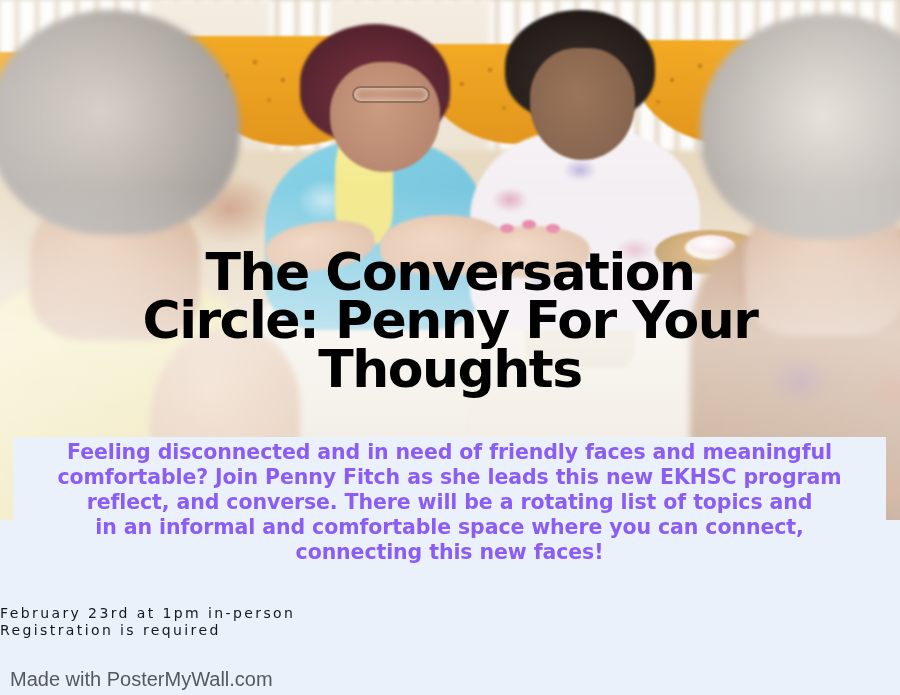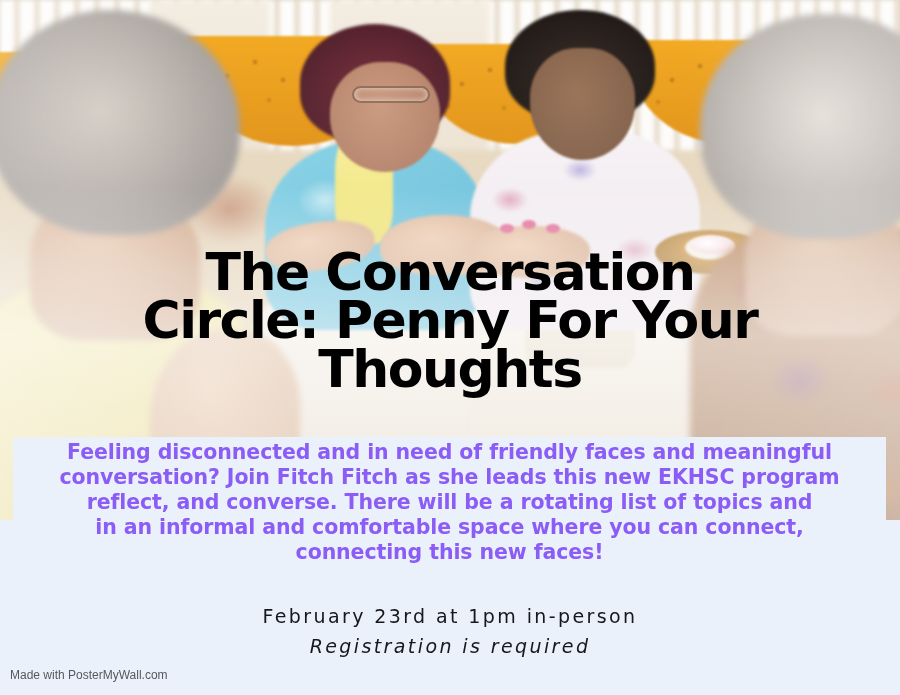--- a/index.html
+++ b/index.html
@@ -306,35 +306,35 @@
     padding:0 6px;
   }
 
   .bottom-fill{
     position:absolute; left:0; top:520px; width:900px; height:175px;
     background:#eaf1fb; z-index:5;
   }
 
   .details{
     position:absolute; left:0; top:606px; width:900px;
-    text-align:center;
+    text-align:left;
     font-family:"DejaVu Sans", sans-serif;
     font-weight:normal;
-    font-size:19px;
+    font-size:14px;
     line-height:1.12;
     letter-spacing:2.4px;
     color:#16181c;
     z-index:6;
   }
-  .details div + div{ margin-top:9px;font-style:italic; }
+  .details div + div{ margin-top:1px; }
 
   .watermark{
     position:absolute; left:10px; top:668px;
     font-family:"Liberation Sans", sans-serif;
-    font-size:12px;
+    font-size:20px;
     color:#55585c;
     z-index:7;
   }
 </style>
 </head>
 <body>
 
 <div id="poster">
 
   <div class="photo">
@@ -394,21 +394,21 @@
     <div>The Conversation</div>
     <div>Circle: Penny For Your</div>
     <div>Thoughts</div>
   </div>
 
   <div class="panel"></div>
   <div class="bottom-fill"></div>
 
   <div class="body-copy">
     <div>Feeling disconnected and in need of friendly faces and meaningful</div>
-    <div>conversation? Join Fitch Fitch as she leads this new EKHSC program</div>
+    <div>comfortable? Join Penny Fitch as she leads this new EKHSC program</div>
     <div>reflect, and converse. There will be a rotating list of topics and</div>
     <div>in an informal and comfortable space where you can connect,</div>
     <div>connecting this new faces!</div>
   </div>
 
   <div class="details">
     <div>February 23rd at 1pm in-person</div>
     <div>Registration is required</div>
   </div>
 

